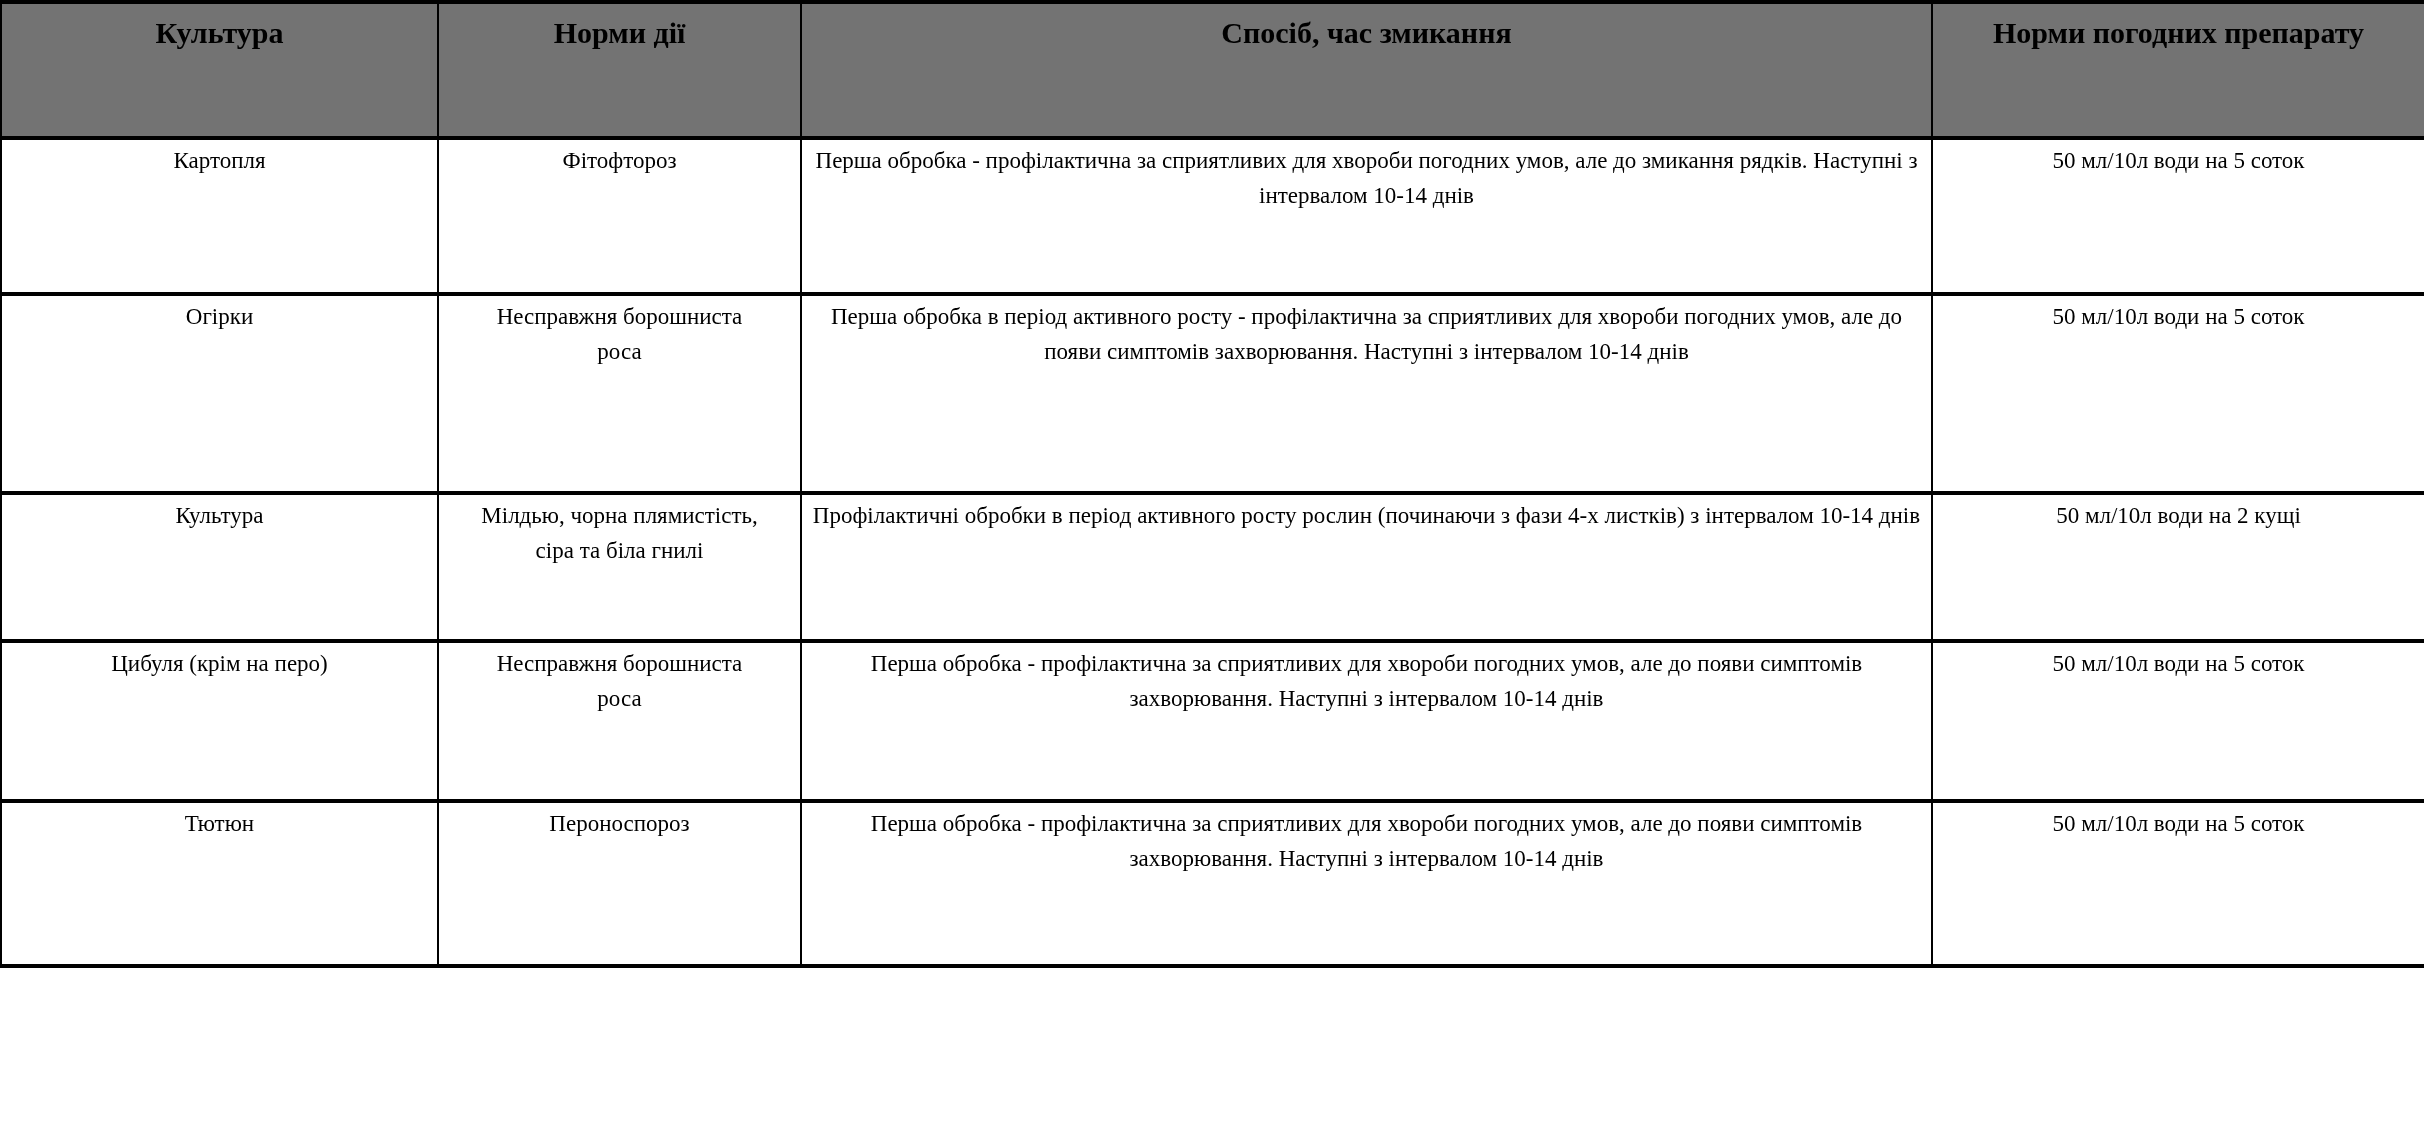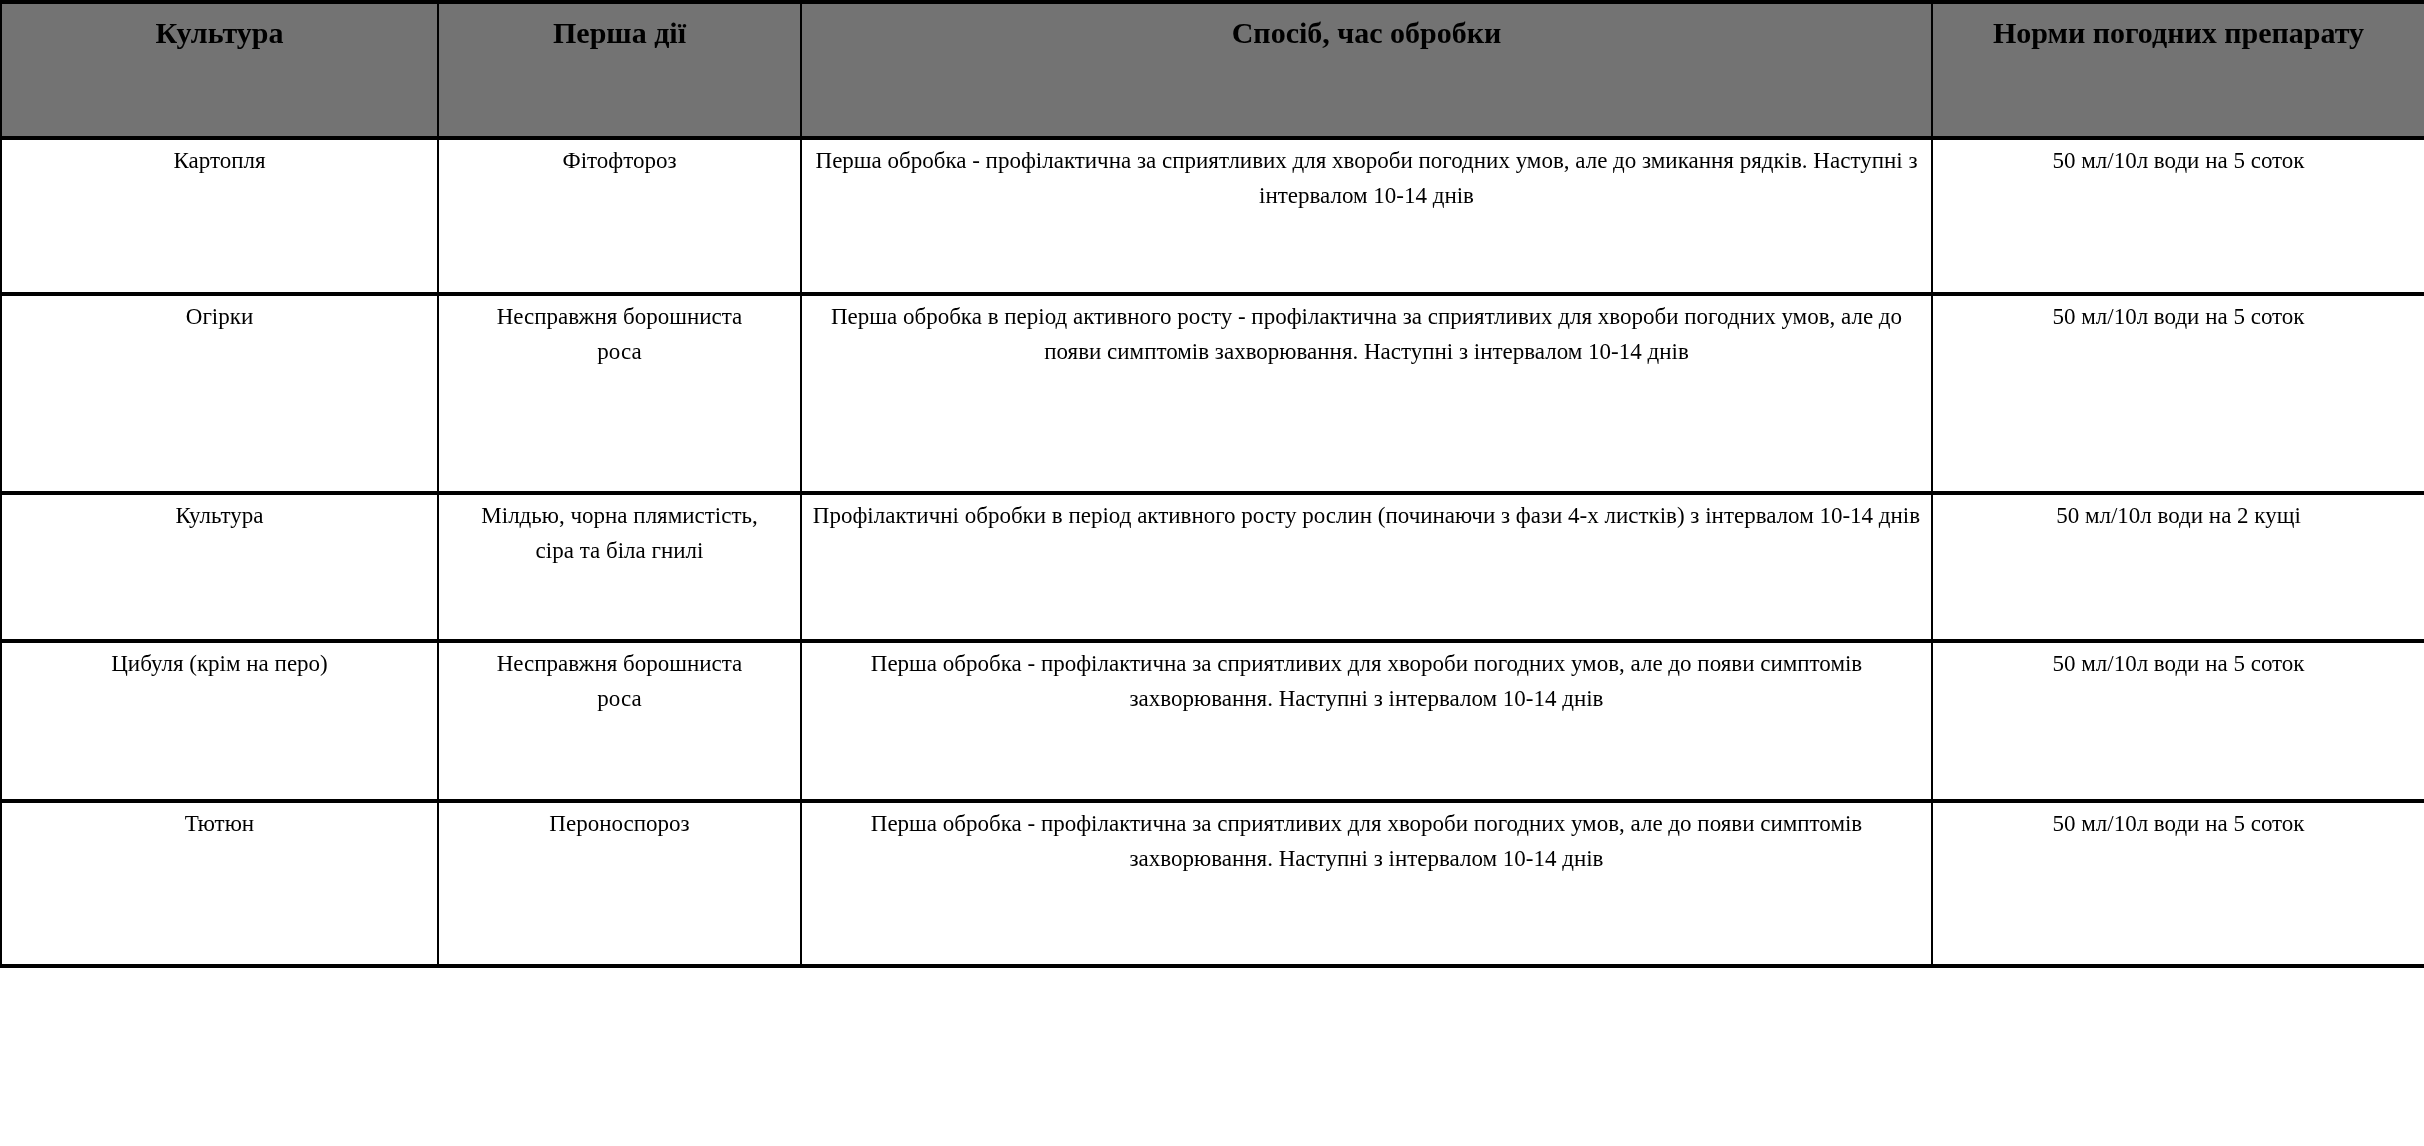--- a/index.html
+++ b/index.html
@@ -59,22 +59,22 @@
 <table class="spray-table">
   <colgroup>
     <col class="c1">
       <col class="c2">
       <col class="c3">
       <col class="c4">
   </colgroup>
   <thead>
     <tr class="hdr">
       <th>Культура</th>
-      <th>Перша дії</th>
-      <th>Спосіб, час обробки</th>
+      <th>Норми дії</th>
+      <th>Спосіб, час змикання</th>
       <th>Норми погодних препарату</th>
     </tr>
   </thead>
   <tbody>
     <tr class="row-0">
       <td class="cell-culture">Картопля</td>
       <td class="cell-spectrum">Фітофтороз</td>
       <td class="cell-method">Перша обробка - профілактична за сприятливих для хвороби погодних умов, але до змикання рядків. Наступні з інтервалом 10-14 днів</td>
       <td class="cell-rate">50 мл/10л води на 5 соток</td>
     </tr>

